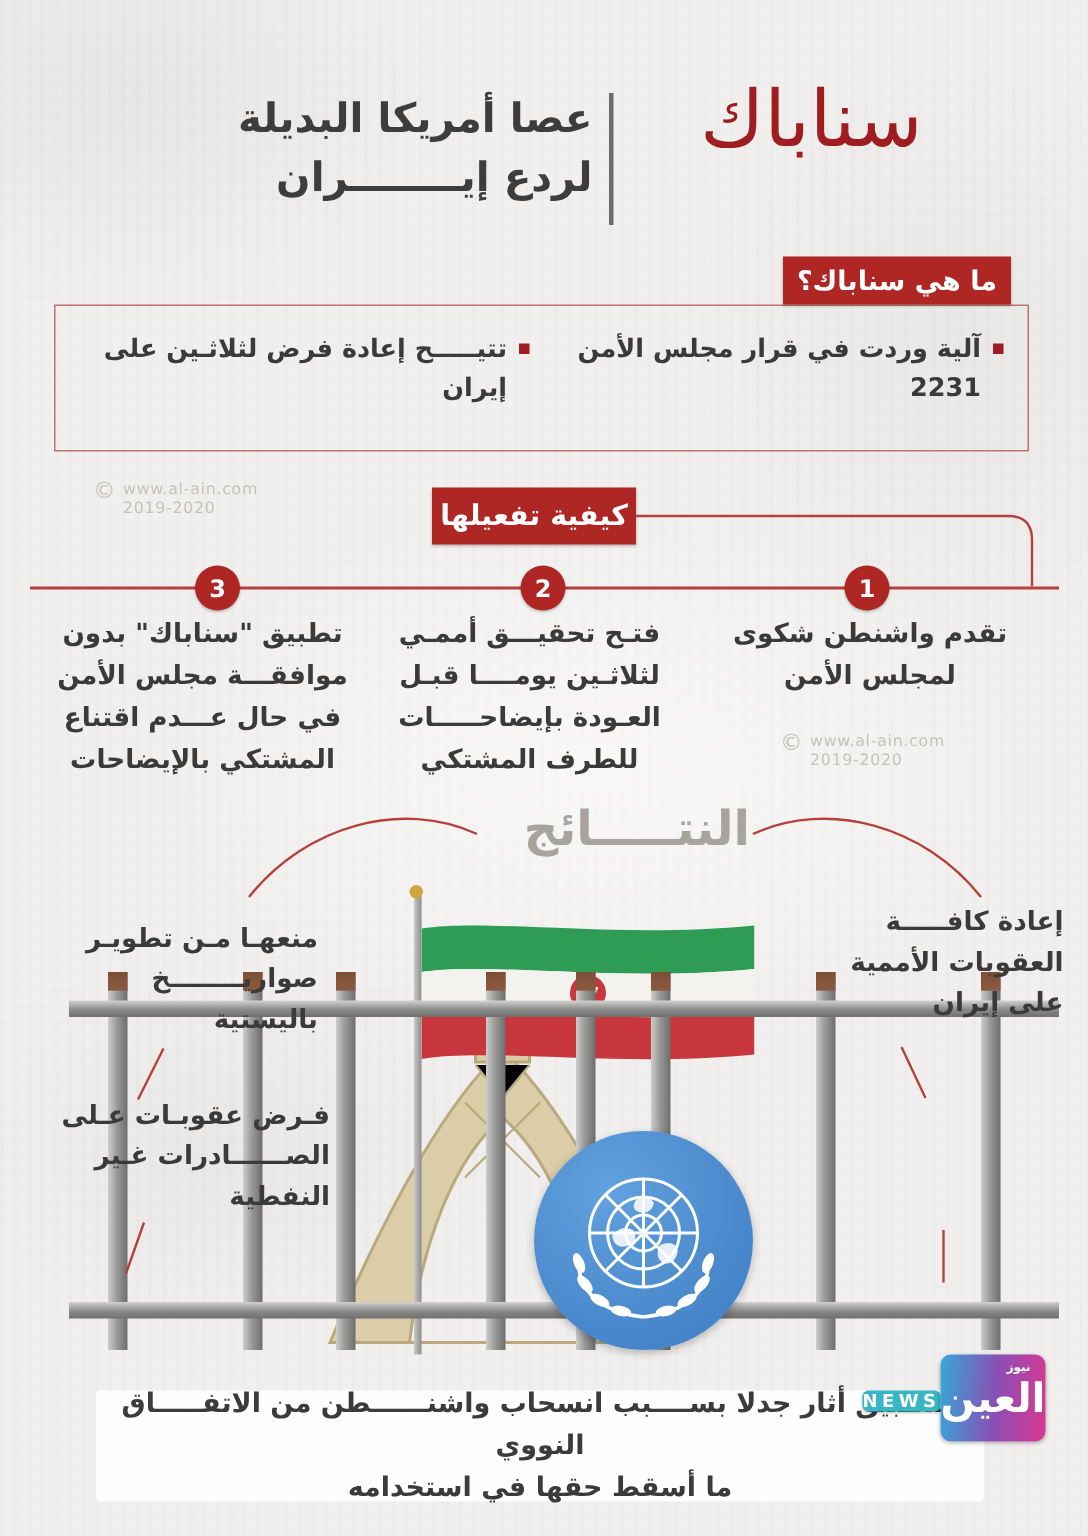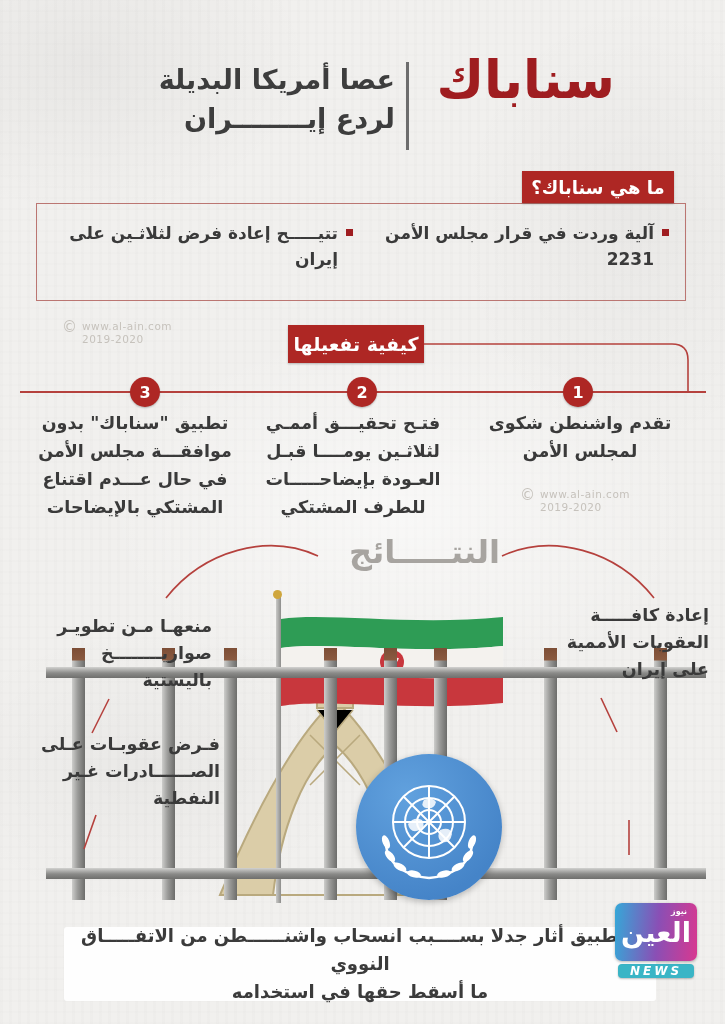--- a/index.html
+++ b/index.html
@@ -20,21 +20,21 @@
       radial-gradient(ellipse 420px 260px at 55% 50%, rgba(255,255,255,0.55), transparent 70%),
       repeating-linear-gradient(90deg, rgba(0,0,0,0.013) 0 3px, transparent 3px 9px),
       repeating-linear-gradient(0deg, rgba(0,0,0,0.008) 0 2px, transparent 2px 11px),
       #f1f0ee;
   }
   .overlay-svg{ position:absolute; inset:0; pointer-events:none; z-index:5; }
 
   
   .main-title{
     position:absolute; top:50px; right:110px;
-    font-size:52px; font-weight:bold; color:#9f1d20;
+    font-size:52px; font-weight:normal; color:#9f1d20;
     letter-spacing:-1px; z-index:3;
   }
   .title-divider{
     position:absolute; top:62px; left:406px;
     width:3px; height:88px; background:#6d6d6d; z-index:3;
   }
   .subtitle{
     position:absolute; top:60px; right:330px;
     text-align:right; font-size:27px; font-weight:bold;
     color:#3d3d3d; line-height:1.45; white-space:nowrap; z-index:3;
@@ -132,35 +132,35 @@
 
   
   .note-box{
     position:absolute; top:927px; left:64px; width:592px; height:74px;
     background:rgba(255,255,255,0.93); border-radius:3px; z-index:6;
     display:flex; flex-direction:column; align-items:center; justify-content:center;
     font-size:18px; font-weight:bold; color:#3b3b3b; line-height:1.55; text-align:center;
   }
   .brand-logo{
     position:absolute; top:903px; right:28px; width:82px; z-index:8;
-    display:flex; flex-direction:column; align-items:center;text-align:center;
+    display:flex; flex-direction:row; align-items:center;text-align:center;
   }
   .brand-square{
     width:82px; height:58px; border-radius:7px;
     background:linear-gradient(95deg,#35a8d8 0%,#8a4fb5 52%,#d83890 100%);
     display:flex; align-items:center; justify-content:center; position:relative;
     box-shadow:0 1px 3px rgba(0,0,0,0.3);
   }
   .brand-arabic{ color:#fff; font-size:27px; font-weight:bold; line-height:1; }
   .brand-small{ position:absolute; top:4px; right:10px; color:#fff; font-size:8px; font-weight:bold; }
   .brand-news{
     margin-top:3px; width:76px; height:14px; border-radius:4px;
     background:#3ab5c6; color:#fff; font-size:12px; font-weight:bold;
     letter-spacing:3px; display:flex; align-items:center; justify-content:center;
-    direction:ltr; box-shadow:0 1px 2px rgba(0,0,0,0.25);font-style:italic;
+    direction:ltr; box-shadow:0 1px 2px rgba(0,0,0,0.25);
   }
 </style>
 </head>
 <body>
 
 <div class="page">
 
   <svg class="overlay-svg" width="725" height="1024" viewBox="0 0 725 1024" fill="none">
 
     <path d="M424 344 L672 344 Q688 344 688 360 L688 391" stroke="#b5413d" stroke-width="1.6"></path>

